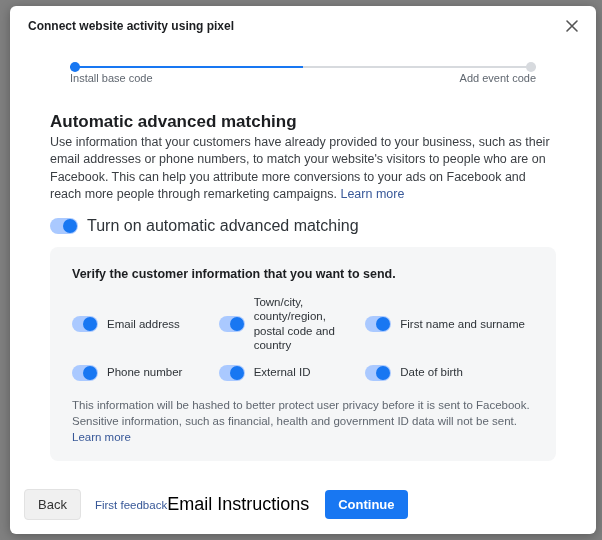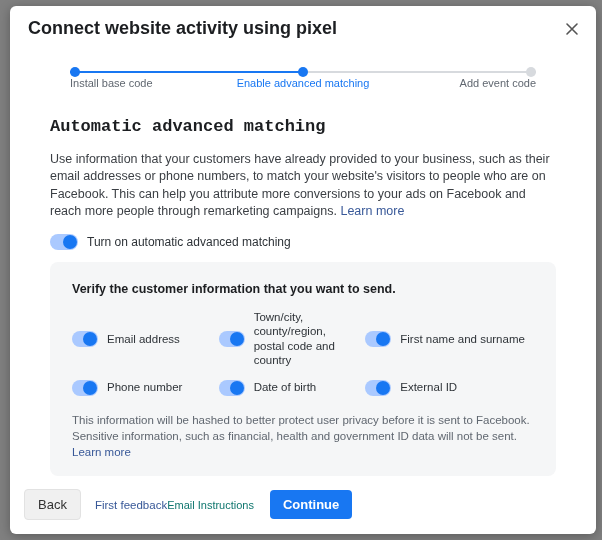--- a/index.html
+++ b/index.html
@@ -21,21 +21,21 @@
     display: flex;
     flex-direction: column;
   }
   .modal-header {
     display: flex;
     align-items: center;
     justify-content: space-between;
     padding: 12px 16px 8px 18px;
   }
   .modal-title {
-    font-size: 18px;
+    font-size: 12px;
     font-weight: 700;
   }
   .close-btn {
     width: 16px; height: 16px;
     cursor: pointer;
     color: #555;
   }
   .close-btn svg { width: 16px; height: 16px; display:block; }
   .body {
     flex: 1;
@@ -87,22 +87,21 @@
     color: #606770;
     white-space: nowrap;
   }
   .step-label.active { color: #1877f2; }
   
   h2.section-title {
     font-size: 17px;
     font-weight: 700;
     color: #1c1e21;
     margin-top: 6px;
-    margin-bottom: 15px;
-    font-family: Liberation Mono, monospace;
+    margin-bottom: 2px;
   }
   .desc {
     font-size: 12.5px;
     line-height: 1.38;
     color: #3b3f44;
   }
   .desc a, .link { color: #385898; text-decoration: none; cursor:pointer;}
   
   .toggle-row {
     display: flex;
@@ -119,21 +118,21 @@
     flex-shrink:0;
   }
   .toggle .knob {
     width: 14px; height: 14px;
     background: #1877f2;
     border-radius: 50%;
     position: absolute;
     top: 1px; right: 1px;
   }
   .toggle-label {
-    font-size: 12px;
+    font-size: 16px;
     color: #2e3338;
   }
   
   .card {
     background: #f5f6f7;
     border-radius: 8px;
     padding: 20px 22px 16px 22px;
   }
   .card-title {
     font-size: 12.5px;
@@ -199,22 +198,22 @@
     font-size: 11.5px;
     color: #385898;
     cursor: pointer;
   }
   .footer-right {
     display:flex;
     align-items:center;
     gap: 16px;
   }
   .email-instr {
-    font-size: 11px;
-    color: #0f766e;
+    font-size: 18px;
+    color: #000000;
     cursor: pointer;
   }
 </style>
 </head>
 <body>
 
 <div class="modal">
   <div class="modal-header">
     <div class="modal-title">Connect website activity using pixel</div>
     <div class="close-btn">
@@ -228,24 +227,20 @@
 
     <div class="stepper">
       <div class="track"></div>
       <div class="track-fill" style="width:50%"></div>
       <div class="steps">
         <div class="step">
           <div class="dot active"></div>
           <div class="step-label">Install base code</div>
         </div>
         <div class="step">
-          <div class="dot active"></div>
-          <div class="step-label active">Enable advanced matching</div>
-        </div>
-        <div class="step">
           <div class="dot"></div>
           <div class="step-label">Add event code</div>
         </div>
       </div>
     </div>
 
     <h2 class="section-title">Automatic advanced matching</h2>
     <p class="desc">
       <span>Use information that your customers have already provided to your business, such as their email addresses or phone numbers, to match your website's visitors to people who are on Facebook. This can help you attribute more conversions to your ads on Facebook and reach more people through remarketing campaigns. </span><a class="link">Learn more</a>
     </p>
@@ -281,27 +276,27 @@
         <div class="opt">
           <div class="toggle">
               <div class="knob"></div>
             </div>
           <div class="opt-label">Phone number</div>
         </div>
         <div class="opt">
           <div class="toggle">
               <div class="knob"></div>
             </div>
+          <div class="opt-label">External ID</div>
+        </div>
+        <div class="opt">
+          <div class="toggle">
+              <div class="knob"></div>
+            </div>
           <div class="opt-label">Date of birth</div>
-        </div>
-        <div class="opt">
-          <div class="toggle">
-              <div class="knob"></div>
-            </div>
-          <div class="opt-label">External ID</div>
         </div>
       </div>
       <p class="card-note">
         <span>This information will be hashed to better protect user privacy before it is sent to Facebook. Sensitive information, such as financial, health and government ID data will not be sent. </span><a class="link">Learn more</a>
       </p>
     </div>
   </div>
 
   <div class="footer">
     <div class="footer-left">

